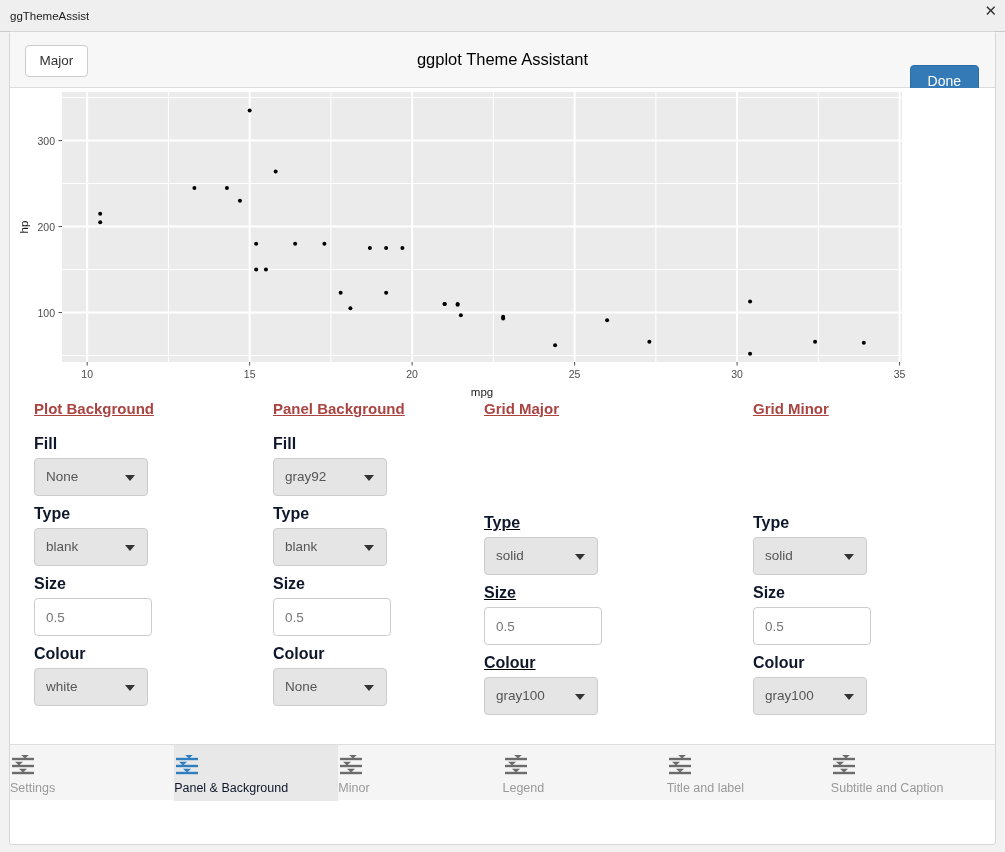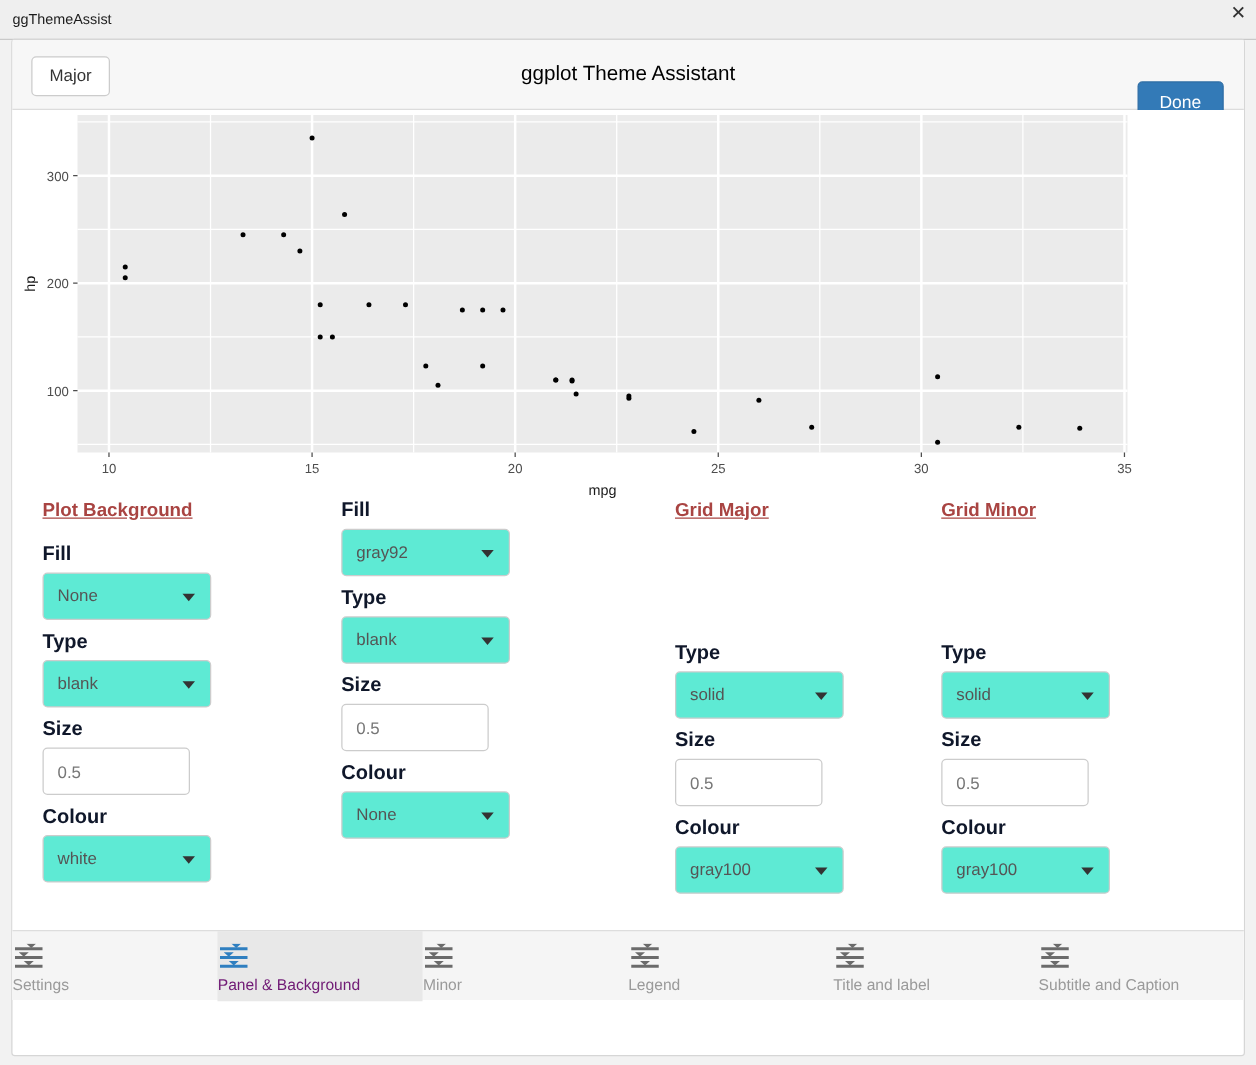--- a/index.html
+++ b/index.html
@@ -117,22 +117,22 @@
   .field { margin-bottom: 9px; }
   .field-label {
     font-size: 16px;
     font-weight: bold;
     color: #0f172a;
     margin-bottom: 5px;
   }
   .spacer-field { height: 70px; }
   .select-box {
     position: relative;
-    width: 135px; height: 38px;
-    background: #5eead4;
+    width: 114px; height: 38px;
+    background: #e5e5e5;
     border: 1px solid #cccccc;
     border-radius: 4px;
     cursor: pointer;
   }
   .select-box .sel-val {
     position: absolute;
     left: 11px; top: 10px;
     font-size: 13.5px; color: #555555;
   }
   .select-box .caret {
@@ -172,21 +172,21 @@
     cursor: pointer;
     height: 56px;
     padding-top: 4px;
   }
   .tab.active { background: #e8e8e8; }
   .tab .tab-label {
     font-size: 12.5px;
     color: #9a9a9a;
     margin-top: 4px;
   }
-  .tab.active .tab-label { color: #701a75; }
+  .tab.active .tab-label { color: #0f172a; }
   .tab svg .sld { stroke: #6b6b6b; }
   .tab.active svg .sld { stroke: #2f7fc0; }
   .tab svg .knb { fill: #6b6b6b; }
   .tab.active svg .knb { fill: #2f7fc0; }
 </style>
 </head>
 <body>
 
 <div id="window">
 
@@ -309,20 +309,21 @@
             <div class="field"><div class="field-label">Size</div><input type="text" class="text-box" value="0.5" style=""></div>
             <div class="field">
               <div class="field-label">Colour</div>
               <div class="select-box">
                 <span class="sel-val">white</span>
                 <span class="caret"></span>
               </div>
             </div>
           </div>
           <div class="ctrl-col" style="left: 263px;">
+            <div class="col-title">Panel Background</div>
             <div class="field">
               <div class="field-label">Fill</div>
               <div class="select-box">
                 <span class="sel-val">gray92</span>
                 <span class="caret"></span>
               </div>
             </div>
             <div class="field">
               <div class="field-label">Type</div>
               <div class="select-box">
@@ -332,21 +333,21 @@
             </div>
             <div class="field"><div class="field-label">Size</div><input type="text" class="text-box" value="0.5" style=""></div>
             <div class="field">
               <div class="field-label">Colour</div>
               <div class="select-box">
                 <span class="sel-val">None</span>
                 <span class="caret"></span>
               </div>
             </div>
           </div>
-          <div class="ctrl-col" style="left: 530px;">
+          <div class="ctrl-col" style="left: 474px; text-decoration: underline;">
             <div class="col-title">Grid Major</div>
             <div class="field spacer-field"></div>
             <div class="field">
               <div class="field-label">Type</div>
               <div class="select-box">
                 <span class="sel-val">solid</span>
                 <span class="caret"></span>
               </div>
             </div>
             <div class="field"><div class="field-label">Size</div><input type="text" class="text-box" value="0.5" style=""></div>

